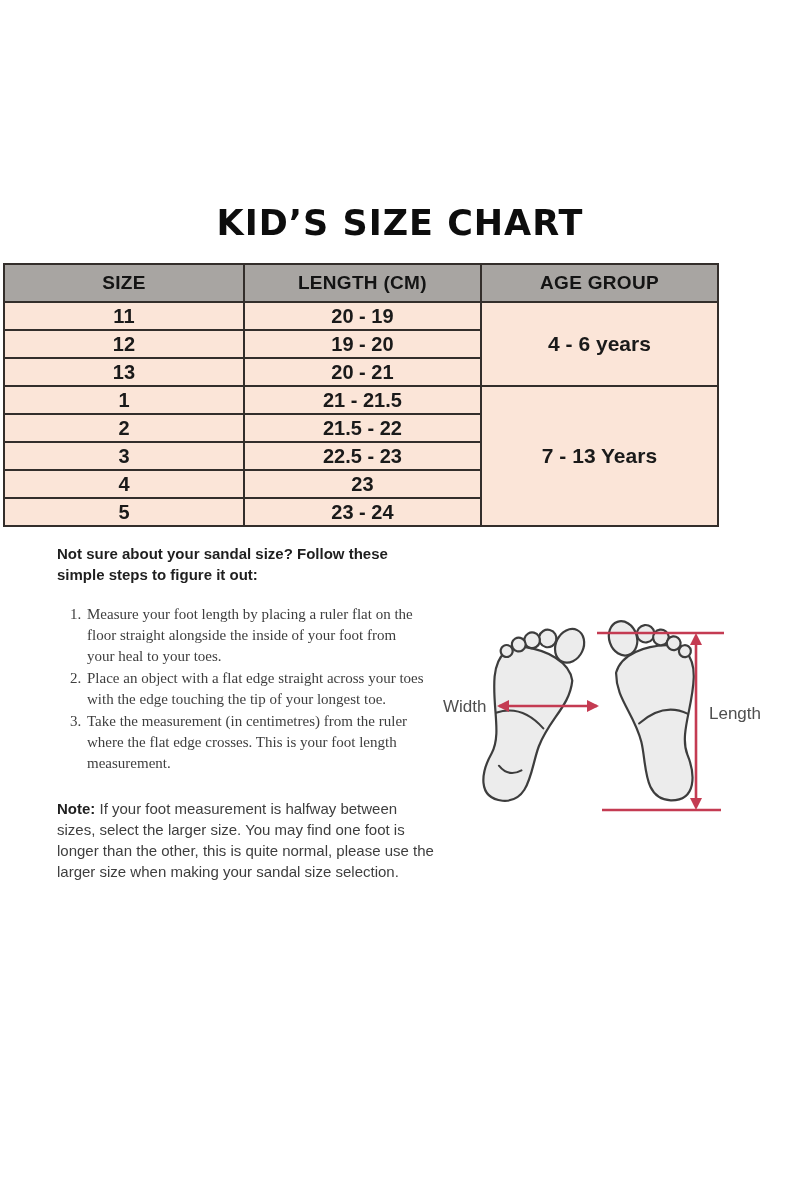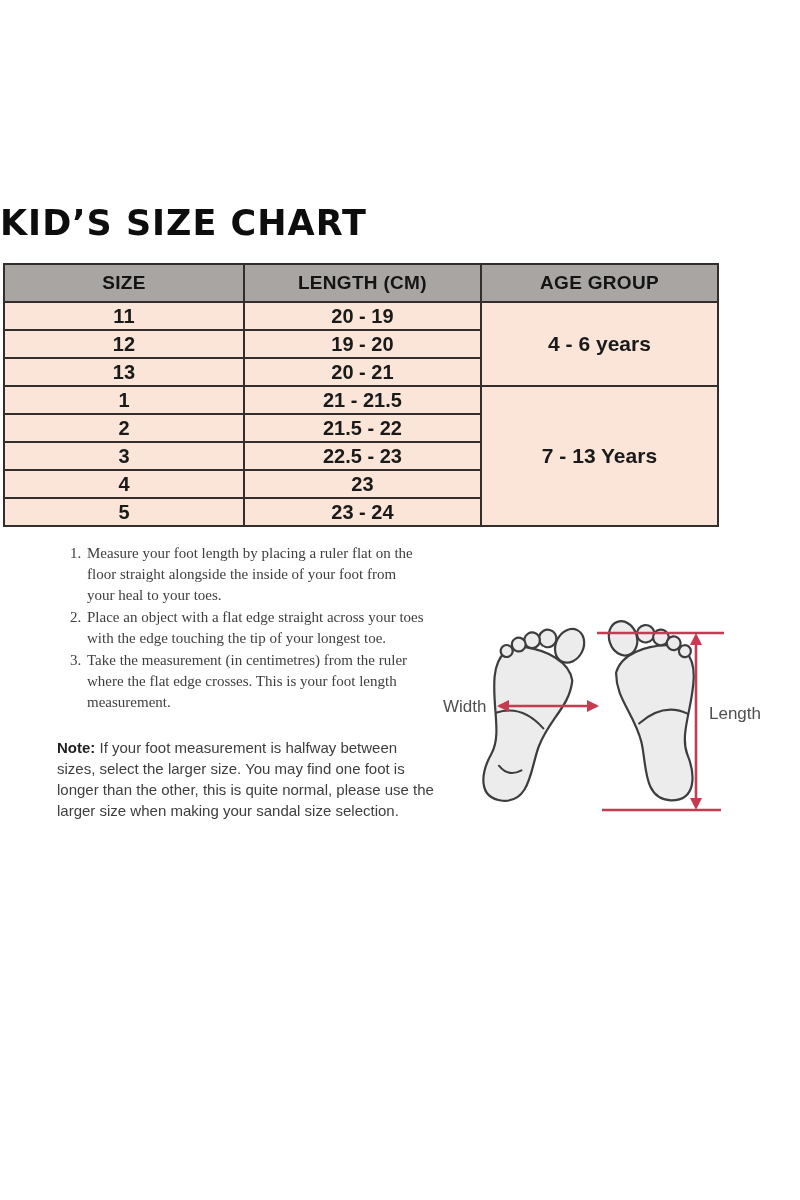--- a/index.html
+++ b/index.html
@@ -11,21 +11,21 @@
     --foot-outline:#3d3d3d;
   }
   *{margin:0;padding:0;box-sizing:border-box;}
   html,body{background:#ffffff;}
   body{
     width:800px;height:1200px;position:relative;overflow:hidden;
     font-family:"Liberation Sans",sans-serif;color:#1f1f1f;
   }
   .page-title{
     position:absolute;top:203px;left:0;width:100%;
-    text-align:left;
+    text-align:center;
     font-family:"DejaVu Sans","Liberation Sans",sans-serif;
     font-size:35px;font-weight:700;letter-spacing:1px;color:#0d0d0d;
   }
   .size-table{
     position:absolute;top:263px;left:3px;width:716px;
     border-collapse:collapse;table-layout:fixed;
   }
   .size-table th,.size-table td{
     border:2px solid var(--table-border);
     text-align:center;vertical-align:middle;
@@ -107,20 +107,21 @@
       <td>23</td>
     </tr>
     <tr>
       <td>5</td>
       <td>23 - 24</td>
     </tr>
   </tbody>
 </table>
 
 <div class="instructions">
+  <p class="intro">Not sure about your sandal size? Follow these simple steps to figure it out:</p>
   <ol>
     <li>Measure your foot length by placing a ruler flat on the floor straight alongside the inside of your foot from your heal to your toes.</li>
     <li>Place an object with a flat edge straight across your toes with the edge touching the tip of your longest toe.</li>
     <li>Take the measurement (in centimetres) from the ruler where the flat edge crosses. This is your foot length measurement.</li>
   </ol>
   <p class="note"><b>Note:</b><span> If your foot measurement is halfway between sizes, select the larger size. You may find one foot is longer than the other, this is quite normal, please use the larger size when making your sandal size selection.</span></p>
 </div>
 
 <svg class="foot-diagram" viewBox="0 0 365 255" xmlns="http://www.w3.org/2000/svg">
 

